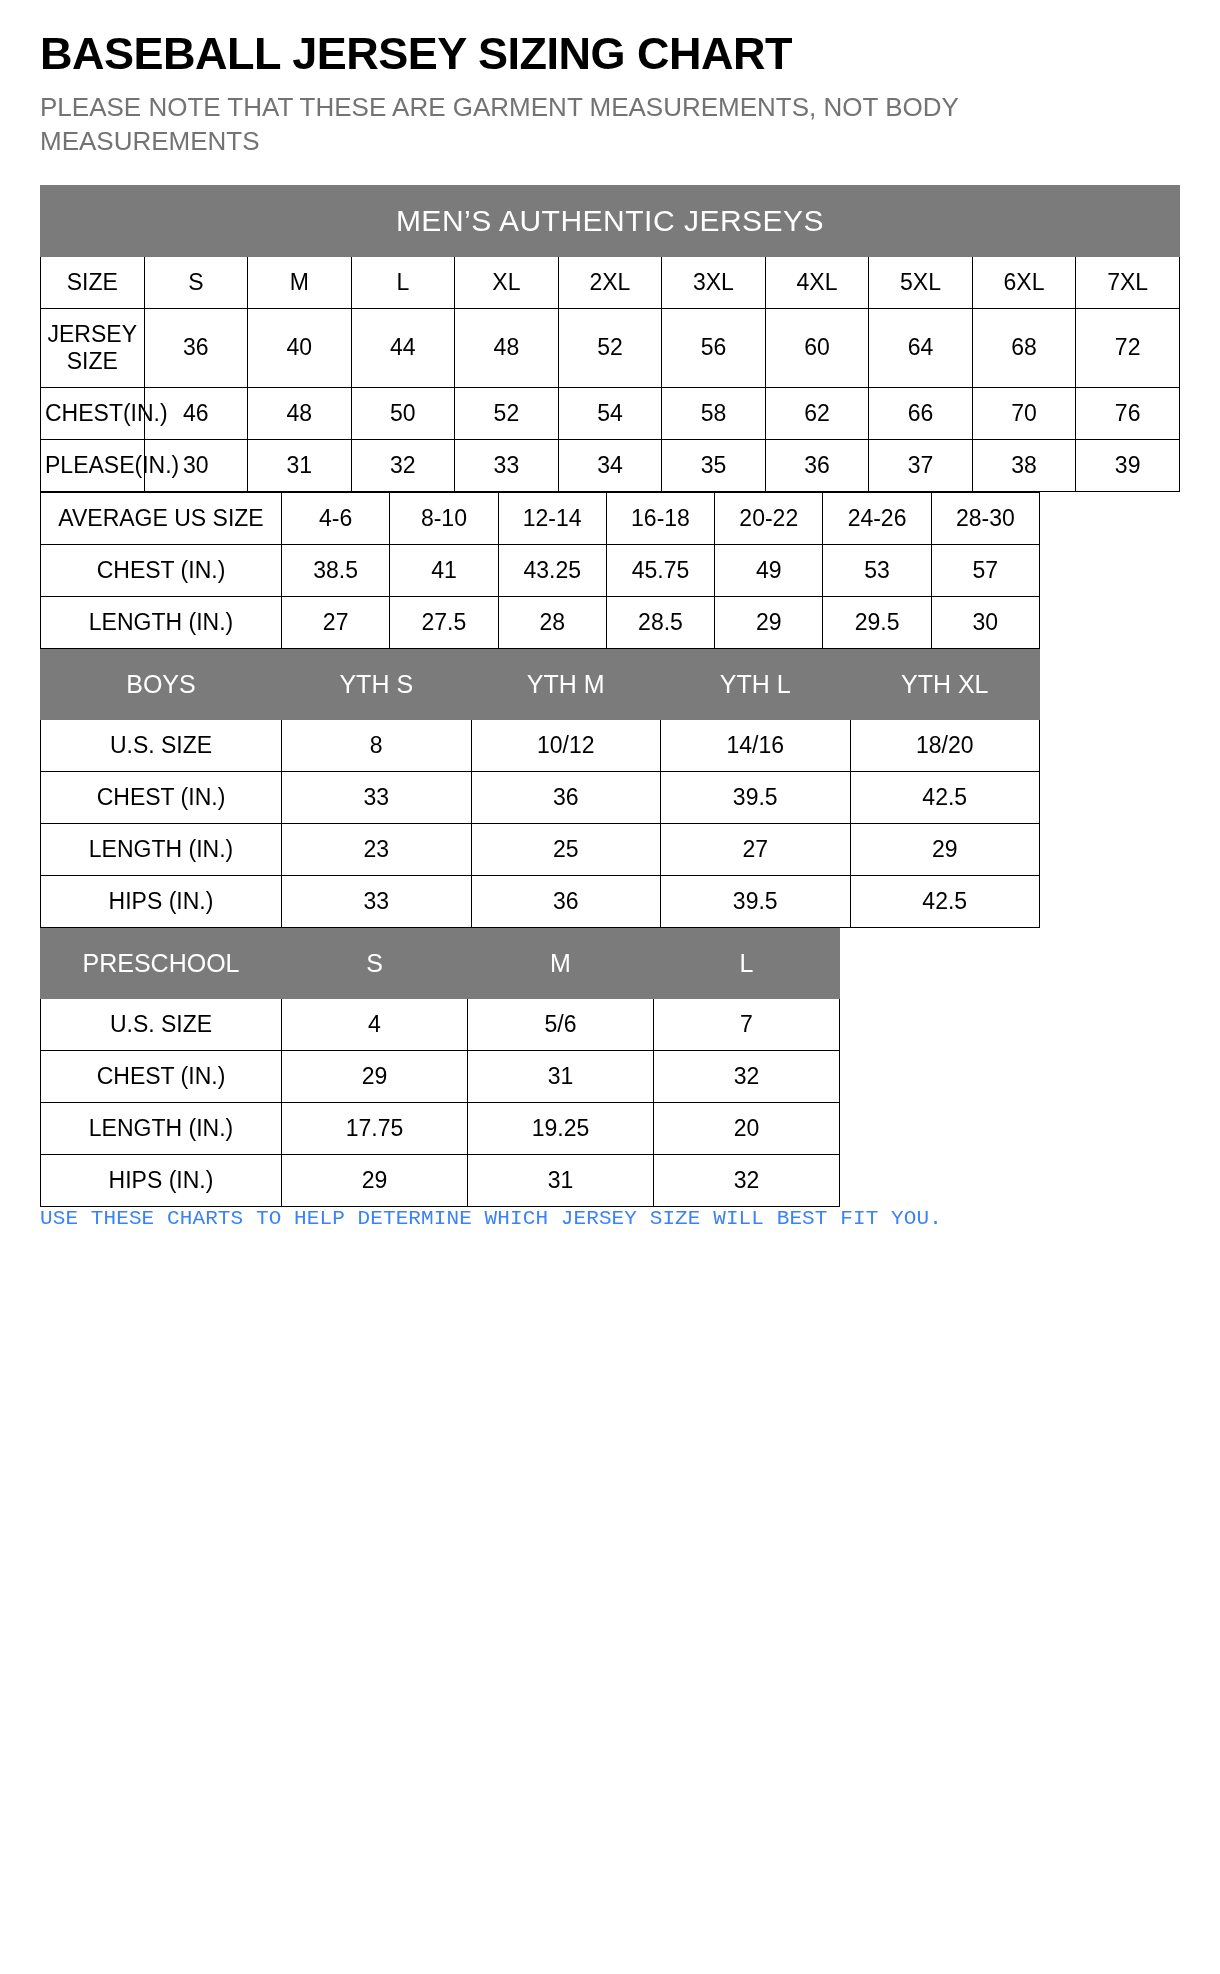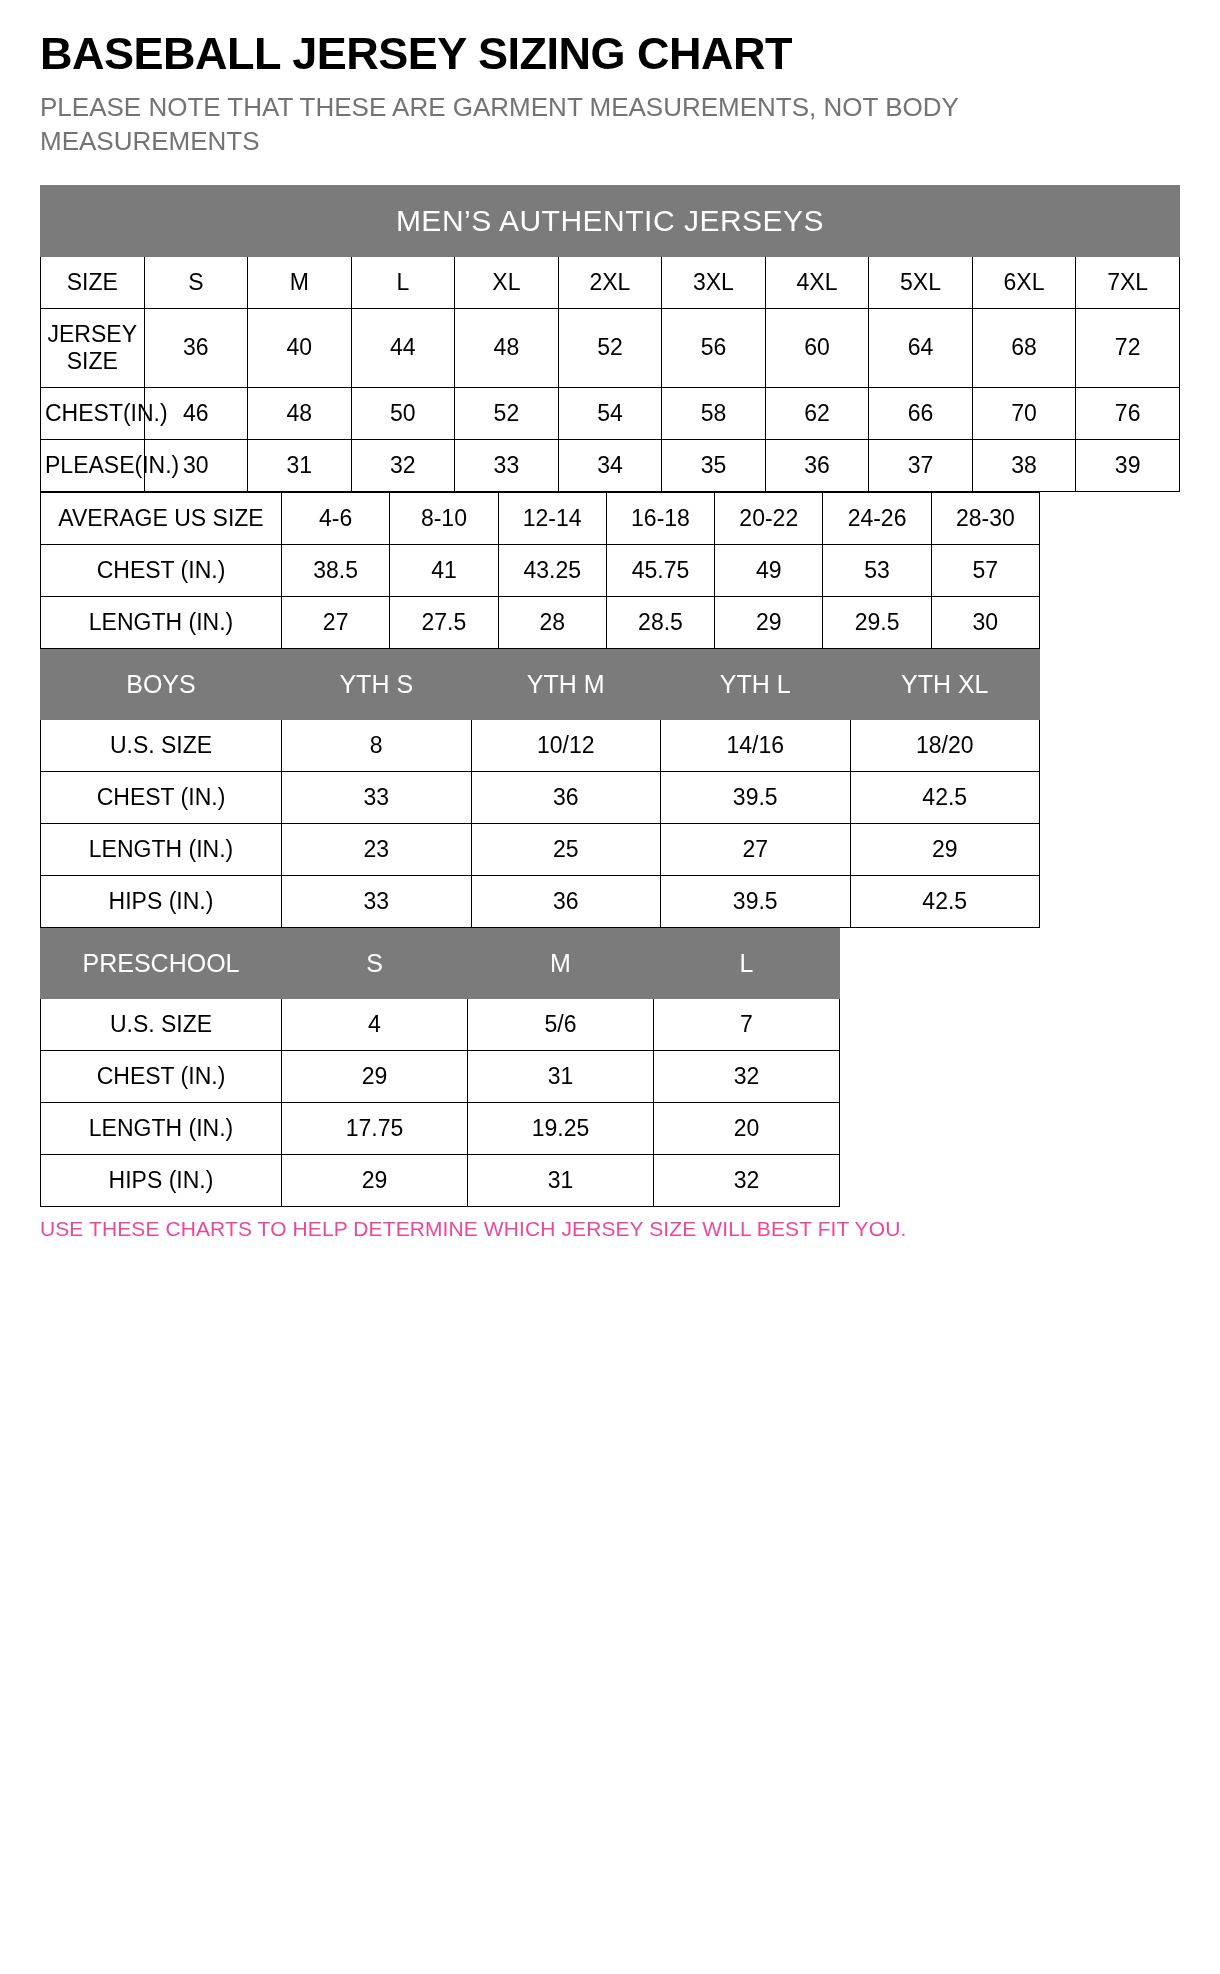--- a/index.html
+++ b/index.html
@@ -75,24 +75,24 @@
   
   #womens-table { width: 1000px; }
   #womens-table .col-label { width: 232px; }
   
   #boys-table { width: 1000px; }
   #boys-table .col-label { width: 232px; }
   
   #preschool-table { width: 800px; }
   #preschool-table .col-label { width: 232px; }
   .footer-note {
-    color: #ec4899;
+    color: #3b82f6;
     font-size: 21px;
-    margin-top: 10px;
     letter-spacing: 0.1px;
+    font-family: Liberation Mono, monospace;
   }
 </style>
 </head>
 <body>
 
 <div class="page">
 
   <h1 class="main-title">BASEBALL JERSEY SIZING CHART</h1>
   <div class="note">PLEASE NOTE THAT THESE ARE GARMENT MEASUREMENTS, NOT BODY MEASUREMENTS</div>
 

